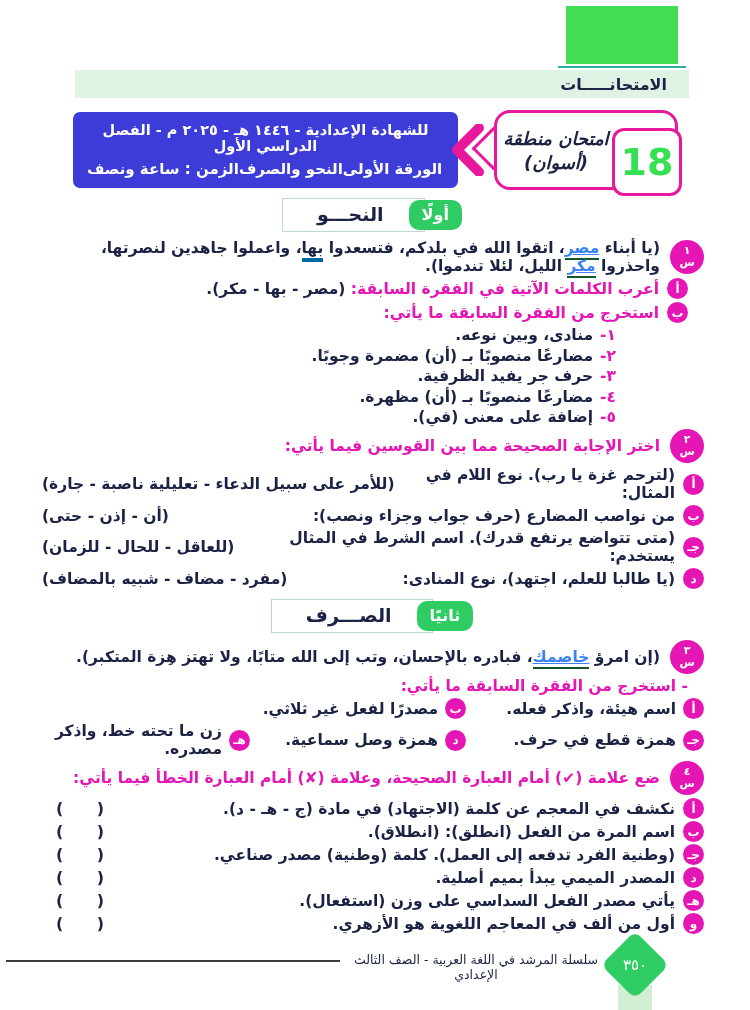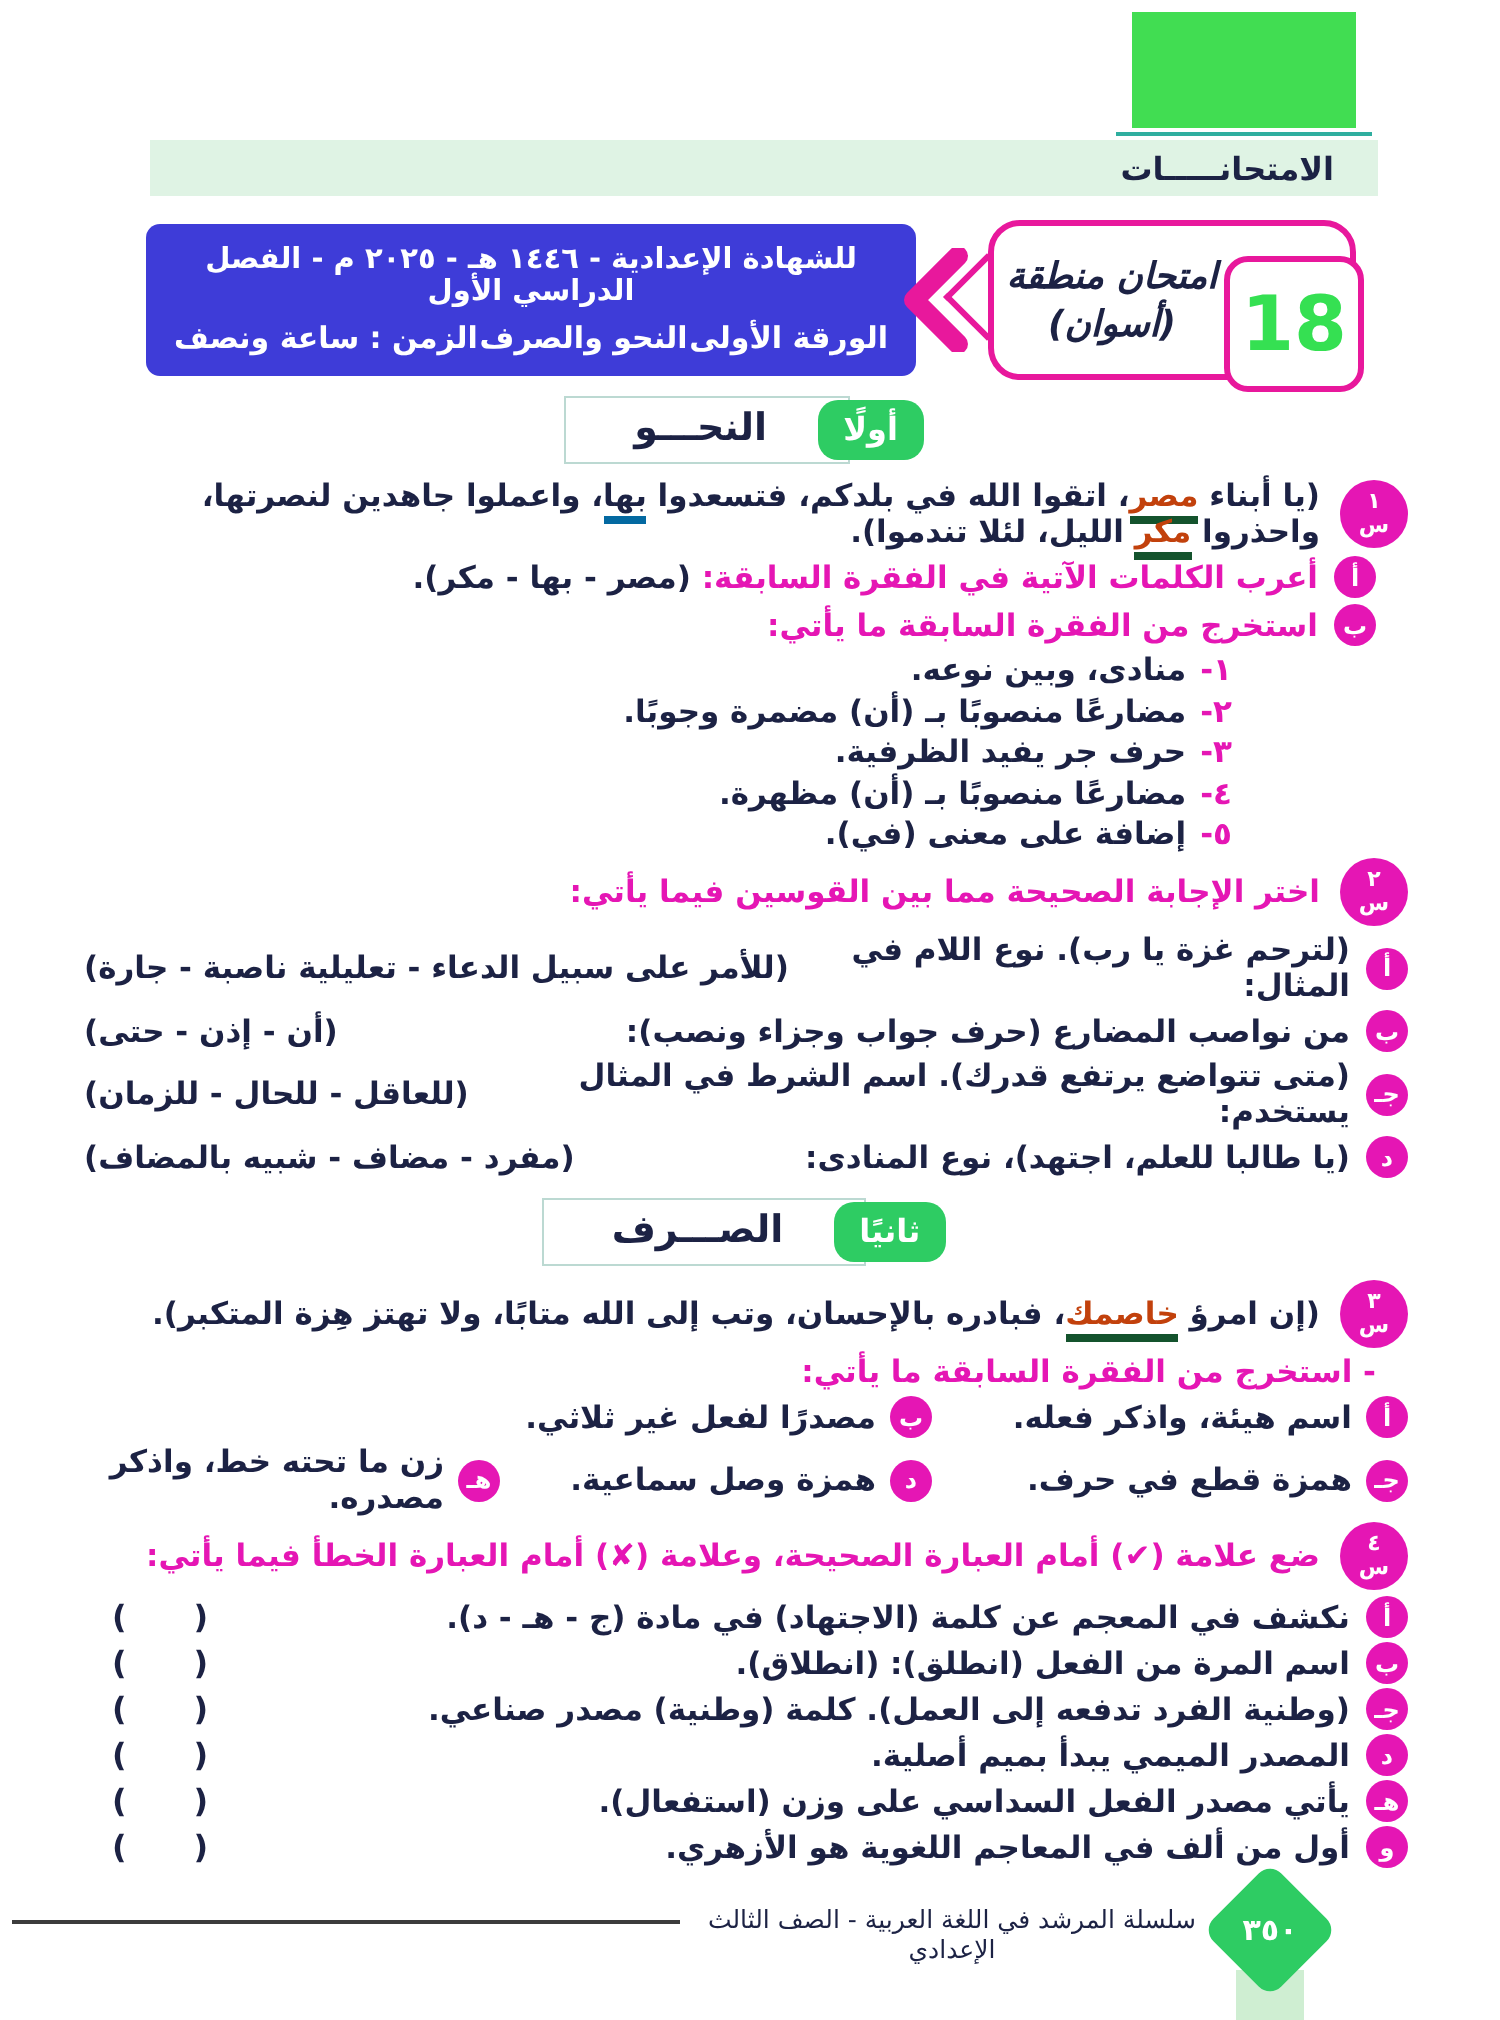--- a/index.html
+++ b/index.html
@@ -13,21 +13,21 @@
   .teal-line{position:absolute;top:66px;right:64px;width:128px;height:2px;background:#2fae9f;}
   .exams-strip{
     position:absolute;top:70px;right:61px;left:75px;height:28px;background:#dff3e4;
     display:flex;align-items:center;justify-content:flex-start;padding-right:22px;box-sizing:border-box;
     font-size:16px;font-weight:700;color:#1c2244;
   }
   
   .banner{
     position:absolute;left:73px;top:112px;width:385px;height:76px;background:#3e3cd8;border-radius:7px;
     color:#fff;font-weight:700;display:flex;flex-direction:column;justify-content:center;gap:6px;
-    padding:0 14px;box-sizing:border-box;text-align:center;
+    padding:0 14px;box-sizing:border-box;text-align:center;align-items:flex-end;
   }
   .banner-l1{font-size:14.5px;}
   .banner-l2{display:flex;justify-content:space-between;font-size:15px;}
   .chevron{position:absolute;left:449px;top:124px;width:36px;height:52px;}
   .badge-card{
     position:absolute;left:494px;top:110px;width:184px;height:80px;background:#fff;
     border:3px solid #e8189c;border-radius:16px;box-sizing:border-box;z-index:2;font-style:italic;
   }
   .badge-tip{
     position:absolute;left:478px;top:133px;width:28px;height:28px;background:#fff;
@@ -57,21 +57,21 @@
   .q-badge{
     flex:0 0 auto;width:34px;height:34px;border-radius:50%;background:#e516b4;color:#fff;
     display:flex;flex-direction:column;align-items:center;justify-content:center;
     font-size:11px;font-weight:700;line-height:1.05;margin-left:2px;
   }
   .l-badge{
     flex:0 0 auto;width:21px;height:21px;border-radius:50%;background:#e516b4;color:#fff;
     display:flex;align-items:center;justify-content:center;font-size:12px;font-weight:700;
   }
   .magenta{color:#e516b4;}
-  .w-hl{color:#c2410c;border-bottom:4px solid #14532d;padding-bottom:1px;}
+  .w-hl{color:#3b82f6;border-bottom:2px solid #14532d;padding-bottom:1px;text-decoration:underline;}
   .w-ul{border-bottom:4px solid #0369a1;padding-bottom:1px;}
   .indent{margin-right:16px;}
   .list-row{display:flex;gap:7px;margin:2.5px 0;padding-right:88px;align-items:center;}
   .list-num{color:#e516b4;}
   .mcq-row{display:flex;align-items:center;gap:8px;margin:3px 0 3px;}
   .mcq-right{display:flex;align-items:center;gap:8px;flex:1;}
   .mcq-options{white-space:nowrap;padding-left:2px;}
   .extract-row1{display:grid;grid-template-columns:232px 1fr;gap:6px;margin:3px 0;}
   .extract-row2{display:grid;grid-template-columns:232px 210px 1fr;gap:6px;margin:3px 0;}
   .extract-item{display:flex;align-items:center;gap:7px;}
@@ -83,21 +83,21 @@
   .footer-series{
     position:absolute;top:952px;left:345px;width:262px;text-align:center;
     font-size:12.5px;font-weight:400;color:#1c2244;
   }
   .diamond{
     position:absolute;left:611px;top:941px;width:48px;height:48px;background:#2ecc63;
     border-radius:8px;transform:rotate(45deg);z-index:2;
   }
   .diamond-num{
     position:absolute;left:611px;top:941px;width:48px;height:48px;display:flex;align-items:center;
-    justify-content:center;color:#fff;font-size:15px;font-weight:700;z-index:3;
+    justify-content:center;color:#fff;font-size:15px;font-weight:400;z-index:3;
   }
   .bottom-bar{position:absolute;left:618px;top:985px;width:34px;height:25px;background:#cfeed2;}
 </style>
 </head>
 <body>
 
 <div class="page">
 
   <div class="green-block"></div>
   <div class="teal-line"></div>

